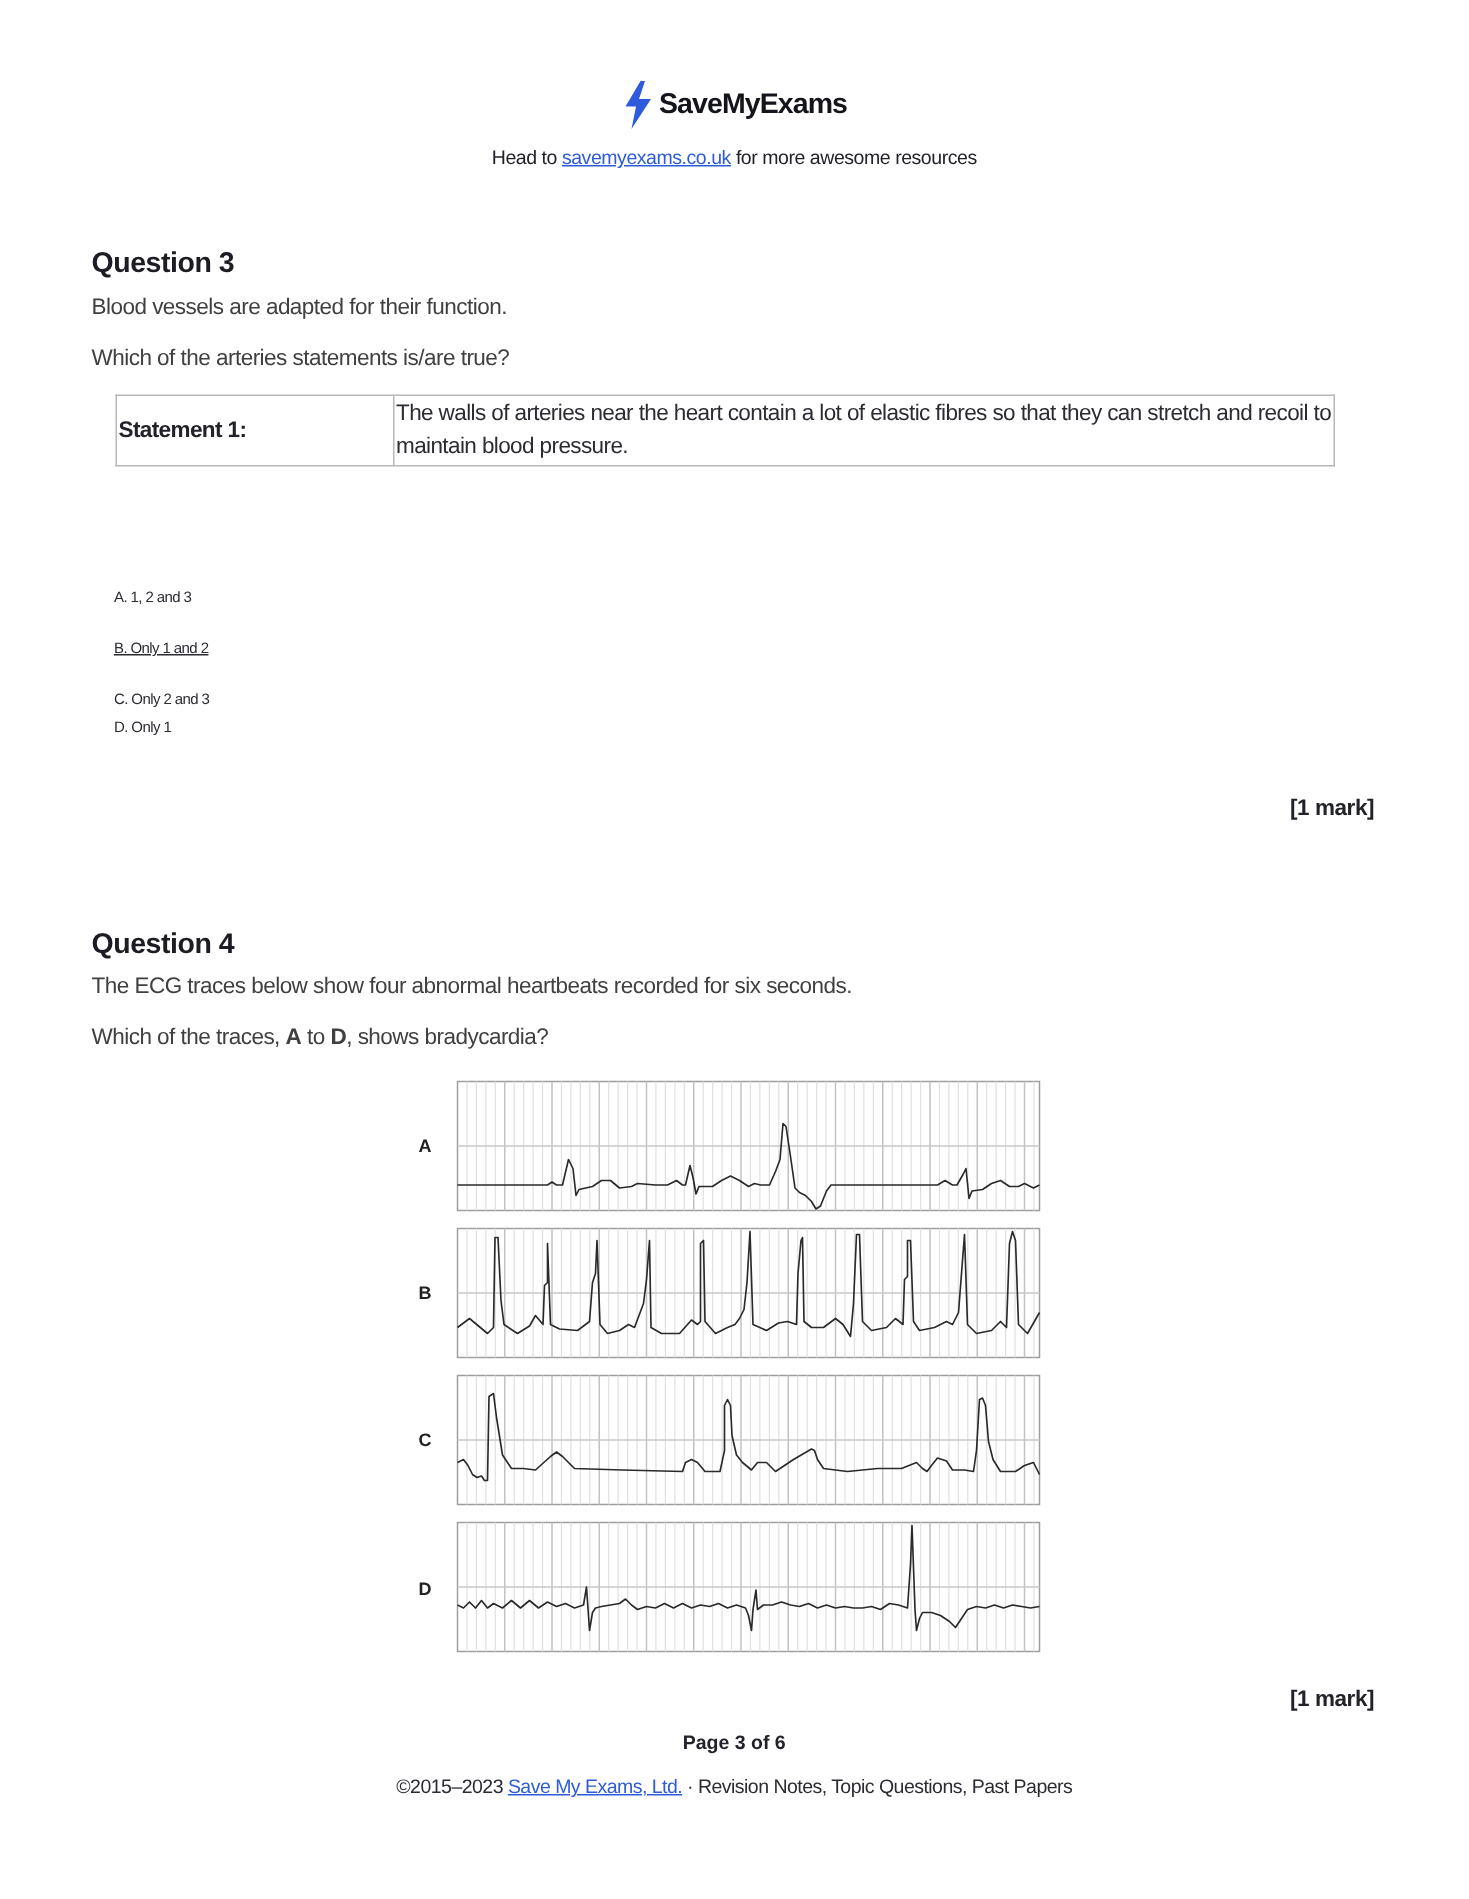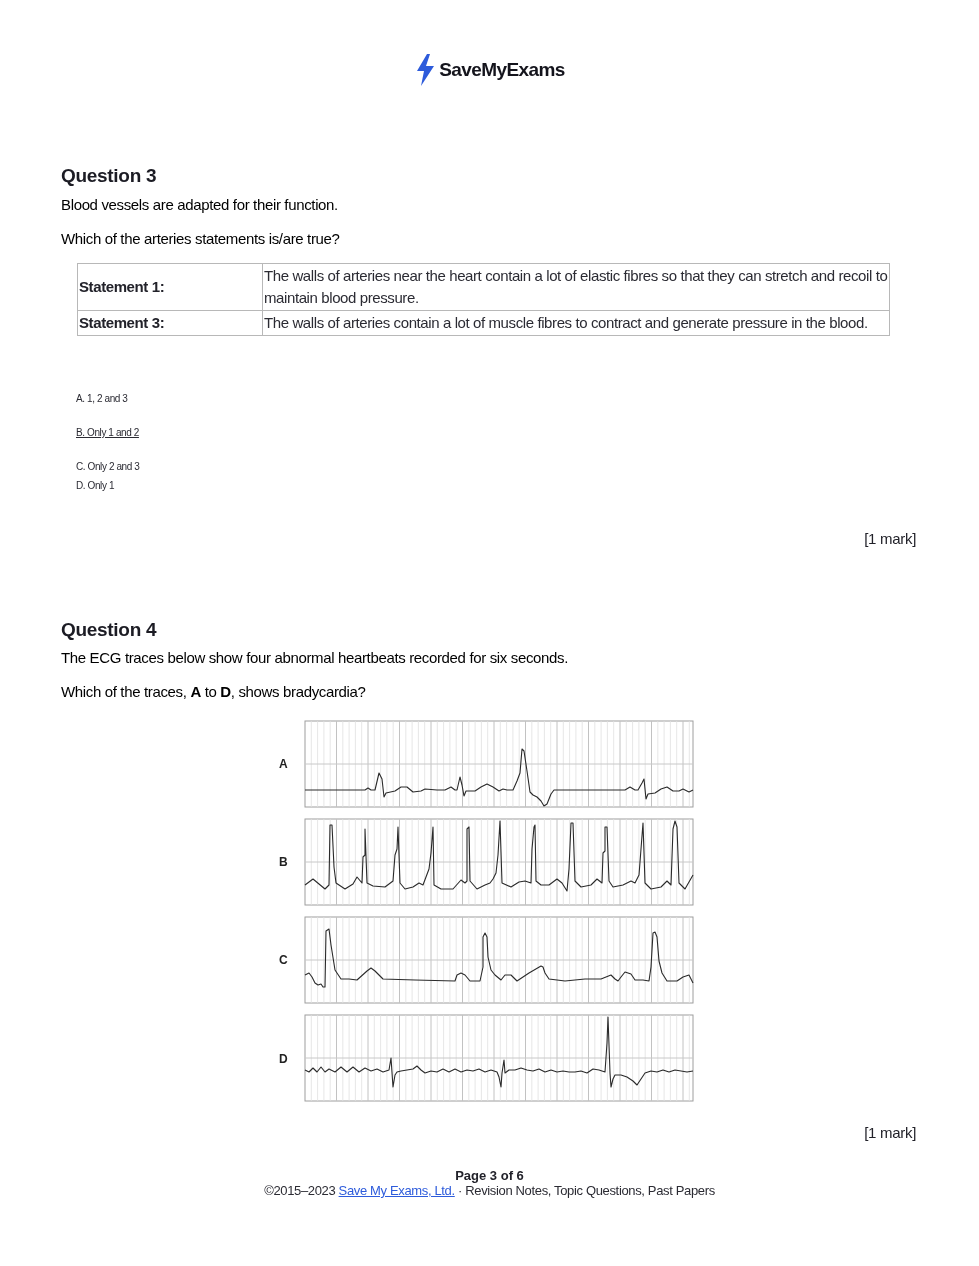--- a/index.html
+++ b/index.html
@@ -3,55 +3,54 @@
 <meta charset="utf-8">
 <style>
   html, body { margin: 0; padding: 0; background: #ffffff; }
   body { width: 979px; height: 1266px; position: relative; font-family: "Liberation Sans", sans-serif; color: #2b2b33; overflow: hidden; }
   .header { position: absolute; top: 54px; left: 0; width: 979px; text-align: center; }
   .logo { display: inline-flex; align-items: center; gap: 3px; }
   .logo-text { font-size: 19px; font-weight: bold; color: #14141c; letter-spacing: -0.6px; }
   .tagline { margin-top: 6px; font-size: 13px; color: #22222a; letter-spacing: -0.3px; }
   .tagline a, .footer a { color: #2d5bdb; text-decoration: underline; }
   .q-title { position: absolute; left: 61px; font-size: 19px; font-weight: bold; color: #1c1c24; letter-spacing: -0.3px; }
-  .q-text { position: absolute; left: 61px; font-size: 15px; color: #000000; letter-spacing: -0.35px; }
+  .q-text { position: absolute; left: 61px; font-size: 15px; color: #404040; letter-spacing: -0.35px; }
   table.stmts { position: absolute; left: 77px; top: 263px; width: 813px; border-collapse: collapse; font-size: 15px; letter-spacing: -0.4px; }
   table.stmts td { border: 1px solid #b8b8b8; padding: 1px 1px; vertical-align: middle; line-height: 22px; }
   table.stmts td.label { width: 182px; font-weight: bold; color: #22222a; }
   .opt { position: absolute; left: 76px; font-size: 10px; letter-spacing: -0.4px; color: #2b2b33; }
-  .mark { position: absolute; right: 63px; font-size: 15px; font-weight: normal; color: #22222a; letter-spacing: -0.3px; }
+  .mark { position: absolute; right: 63px; font-size: 15px; font-weight: bold; color: #22222a; letter-spacing: -0.3px; }
   .ecg { position: absolute; left: 270px; top: 718px; width: 430px; height: 390px; }
-  .page-no { position: absolute; top: 1154px; left: 0; width: 979px; text-align: center; font-size: 13px; font-weight: bold; color: #22222a; margin-top: 14px; }
+  .page-no { position: absolute; top: 1154px; left: 0; width: 979px; text-align: center; font-size: 13px; font-weight: bold; color: #22222a; }
   .footer { position: absolute; top: 1183px; left: 0; width: 979px; text-align: center; font-size: 13px; color: #2b2b33; letter-spacing: -0.35px; }
 </style>
 </head>
 <body>
 
 <div class="header">
   <div class="logo">
     <svg width="22" height="32" viewBox="0 0 22 32">
       <path d="M13 0 L3 17 L10 17 L7 32 L20 12 L12 12 L16 0 Z" fill="#2d5bdb"></path>
     </svg>
     <span class="logo-text">SaveMyExams</span>
   </div>
+  <div class="tagline">
+    <span>Head to </span><a>savemyexams.co.uk</a><span> for more awesome resources</span>
+  </div>
 </div>
 
 <div class="q-title" style="top:165px;">Question 3</div>
 <div class="q-text" style="top:196px;">Blood vessels are adapted for their function.</div>
 <div class="q-text" style="top:230px;">Which of the arteries statements is/are true?</div>
 
 <table class="stmts">
   <tbody>
       <tr>
     <td class="label">Statement 1:</td>
     <td>The walls of arteries near the heart contain a lot of elastic fibres so that they can stretch and recoil to maintain blood pressure.</td>
-  </tr>
-  <tr>
-    <td class="label">Statement 3:</td>
-    <td>The walls of arteries contain a lot of muscle fibres to contract and generate pressure in the blood.</td>
   </tr>
 </tbody>
   </table>
 
 <div class="opt" style="top:393px;">A. 1, 2 and 3</div>
 <div class="opt" style="top:427px;text-decoration:underline;">B. Only 1 and 2</div>
 <div class="opt" style="top:461px;">C. Only 2 and 3</div>
 <div class="opt" style="top:480px;text-align:right;">D. Only 1</div>
 <div class="mark" style="top:530px;">[1 mark]</div>
 

